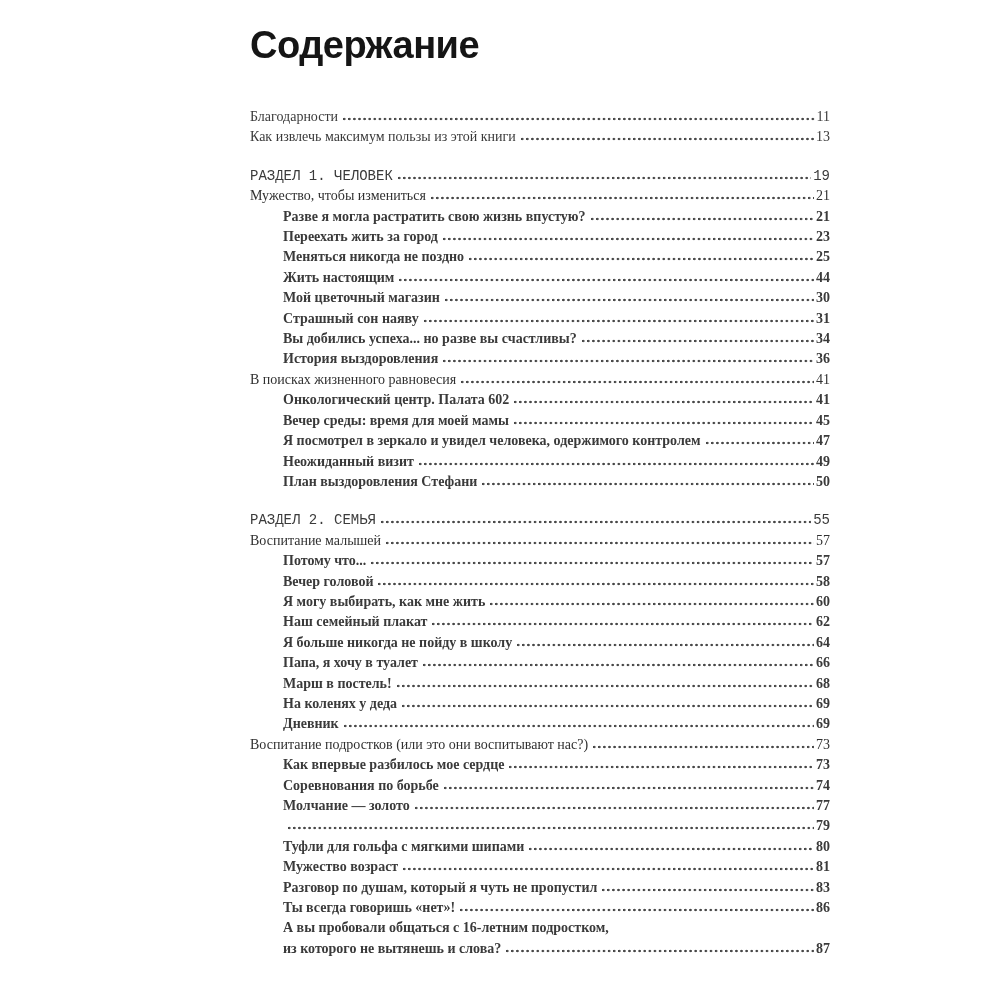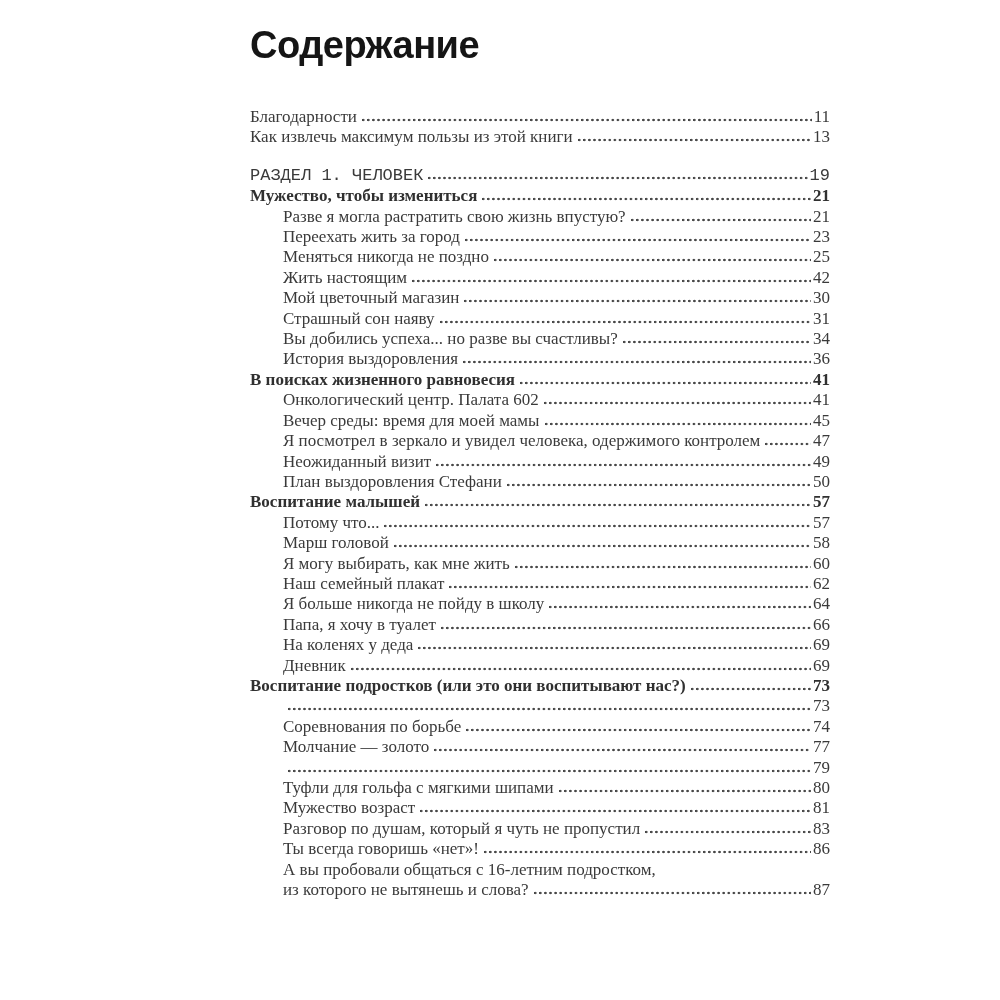--- a/index.html
+++ b/index.html
@@ -24,32 +24,32 @@
   .page-title {
     font-family: "Liberation Sans", sans-serif;
     font-weight: 700;
     font-size: 38px;
     line-height: 42px;
     letter-spacing: -0.5px;
     color: #151515;
     margin: 0 0 41px 0;
   }
   .toc {
-    font-size: 17px;
+    font-size: 14px;
     color: #3a3a3a;
   }
   .toc-row {
     display: flex;
     align-items: baseline;
     line-height: 20.4px;
     white-space: nowrap;
   }
   .toc-row.gap-before { margin-top: 18px; font-family: Liberation Mono, monospace; }
-  .toc-row.indent { padding-left: 33px; }
-  .toc-row.bold { font-weight: 700; color: #303030; }
+  .toc-row.indent { padding-left: 33px; font-weight: bold; }
+  .toc-row.bold { font-weight: 400; color: #303030; }
   .toc-label { flex: 0 1 auto; }
   .toc-leader {
     flex: 1 1 auto;
     min-width: 8px;
     height: 4px;
     margin: 0 2px 0 5px;
     background-image: radial-gradient(circle at 1.1px 2px, #474747 1.05px, rgba(0,0,0,0) 1.6px);
     background-size: 5.1px 4px;
     background-repeat: repeat-x;
     background-position: left bottom;
@@ -97,21 +97,21 @@
     <span class="toc-page">23</span>
   </div>
         <div class="toc-row indent">
     <span class="toc-label">Меняться никогда не поздно</span>
     <span class="toc-leader"></span>
     <span class="toc-page">25</span>
   </div>
         <div class="toc-row indent">
     <span class="toc-label">Жить настоящим</span>
     <span class="toc-leader"></span>
-    <span class="toc-page">42</span>
+    <span class="toc-page">44</span>
   </div>
         <div class="toc-row indent">
     <span class="toc-label">Мой цветочный магазин</span>
     <span class="toc-leader"></span>
     <span class="toc-page">30</span>
   </div>
         <div class="toc-row indent">
     <span class="toc-label">Страшный сон наяву</span>
     <span class="toc-leader"></span>
     <span class="toc-page">31</span>
@@ -149,32 +149,37 @@
         <div class="toc-row indent">
     <span class="toc-label">Неожиданный визит</span>
     <span class="toc-leader"></span>
     <span class="toc-page">49</span>
   </div>
         <div class="toc-row indent">
     <span class="toc-label">План выздоровления Стефани</span>
     <span class="toc-leader"></span>
     <span class="toc-page">50</span>
   </div>
+        <div class="toc-row gap-before">
+    <span class="toc-label">РАЗДЕЛ 2. СЕМЬЯ</span>
+    <span class="toc-leader"></span>
+    <span class="toc-page">55</span>
+  </div>
         <div class="toc-row bold">
     <span class="toc-label">Воспитание малышей</span>
     <span class="toc-leader"></span>
     <span class="toc-page">57</span>
   </div>
         <div class="toc-row indent">
     <span class="toc-label">Потому что...</span>
     <span class="toc-leader"></span>
     <span class="toc-page">57</span>
   </div>
         <div class="toc-row indent">
-    <span class="toc-label">Марш головой</span>
+    <span class="toc-label">Вечер головой</span>
     <span class="toc-leader"></span>
     <span class="toc-page">58</span>
   </div>
         <div class="toc-row indent">
     <span class="toc-label">Я могу выбирать, как мне жить</span>
     <span class="toc-leader"></span>
     <span class="toc-page">60</span>
   </div>
         <div class="toc-row indent">
     <span class="toc-label">Наш семейный плакат</span>
@@ -185,35 +190,41 @@
     <span class="toc-label">Я больше никогда не пойду в школу</span>
     <span class="toc-leader"></span>
     <span class="toc-page">64</span>
   </div>
         <div class="toc-row indent">
     <span class="toc-label">Папа, я хочу в туалет</span>
     <span class="toc-leader"></span>
     <span class="toc-page">66</span>
   </div>
         <div class="toc-row indent">
+    <span class="toc-label">Марш в постель!</span>
+    <span class="toc-leader"></span>
+    <span class="toc-page">68</span>
+  </div>
+        <div class="toc-row indent">
     <span class="toc-label">На коленях у деда</span>
     <span class="toc-leader"></span>
     <span class="toc-page">69</span>
   </div>
         <div class="toc-row indent">
     <span class="toc-label">Дневник</span>
     <span class="toc-leader"></span>
     <span class="toc-page">69</span>
   </div>
         <div class="toc-row bold">
     <span class="toc-label">Воспитание подростков (или это они воспитывают нас?)</span>
     <span class="toc-leader"></span>
     <span class="toc-page">73</span>
   </div>
         <div class="toc-row indent">
+    <span class="toc-label">Как впервые разбилось мое сердце</span>
     <span class="toc-leader"></span>
     <span class="toc-page">73</span>
   </div>
         <div class="toc-row indent">
     <span class="toc-label">Соревнования по борьбе</span>
     <span class="toc-leader"></span>
     <span class="toc-page">74</span>
   </div>
         <div class="toc-row indent">
     <span class="toc-label">Молчание — золото</span>

